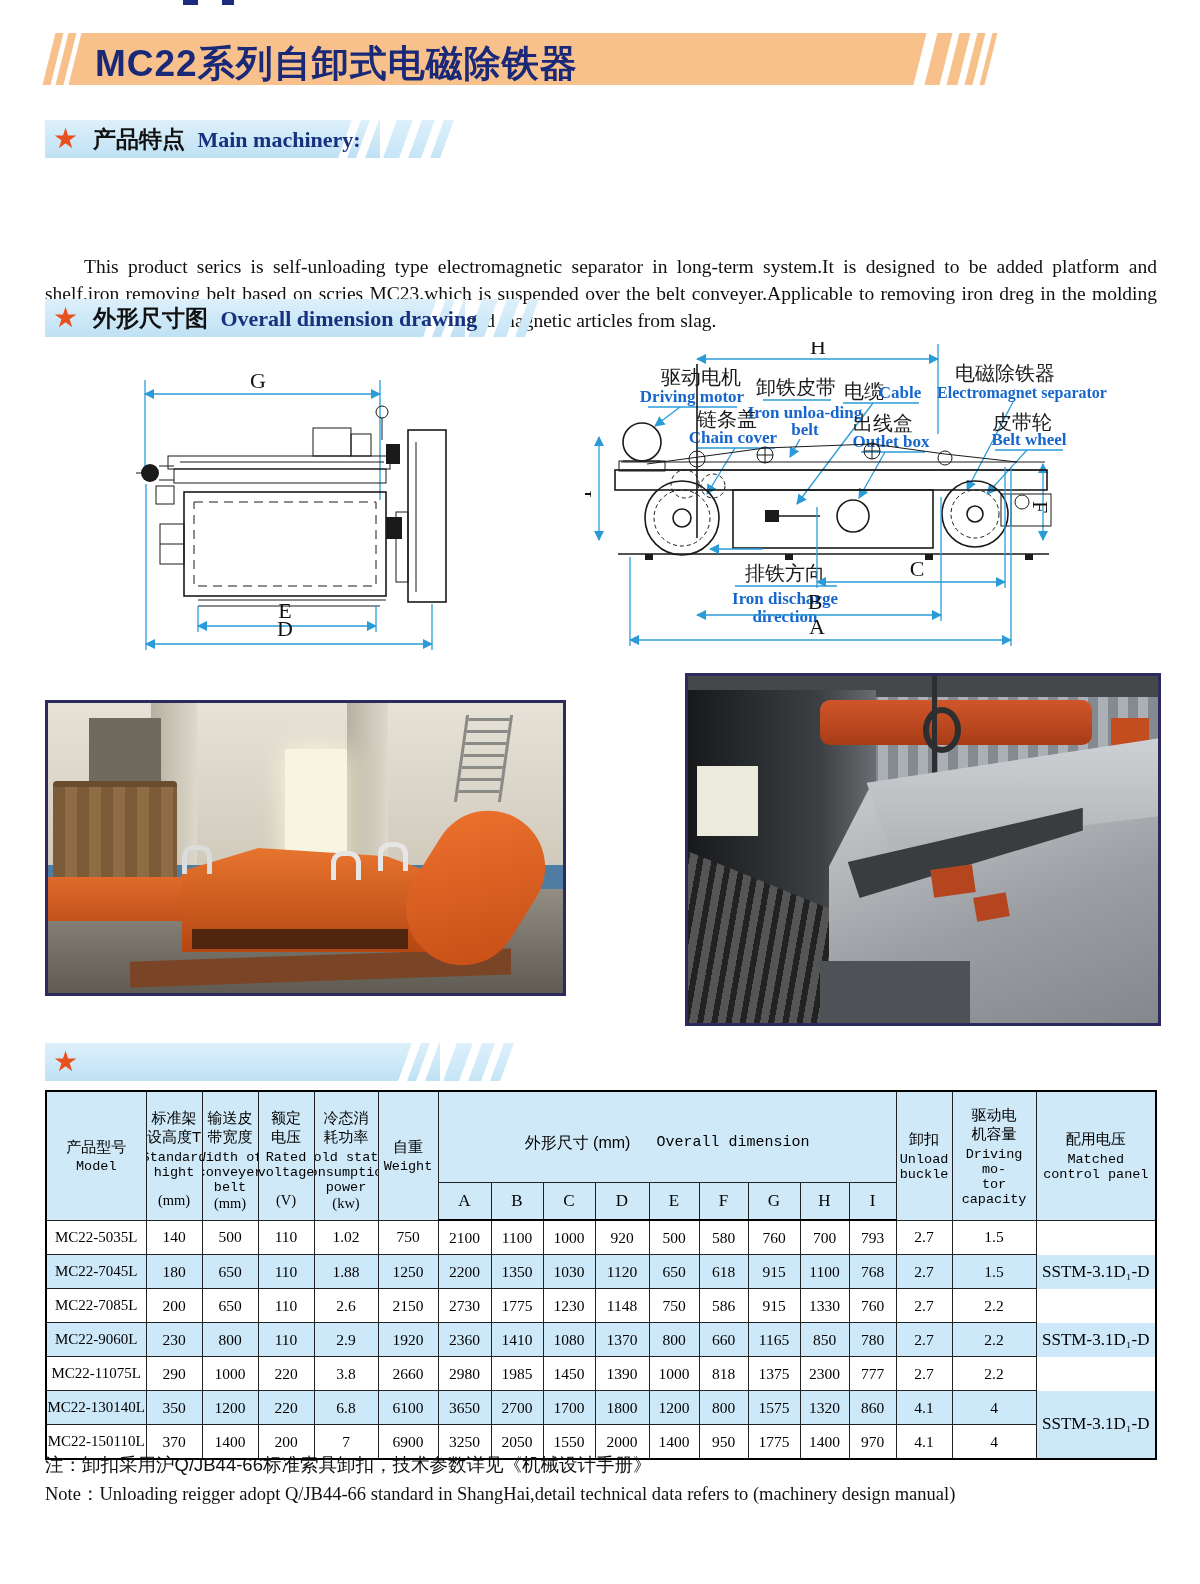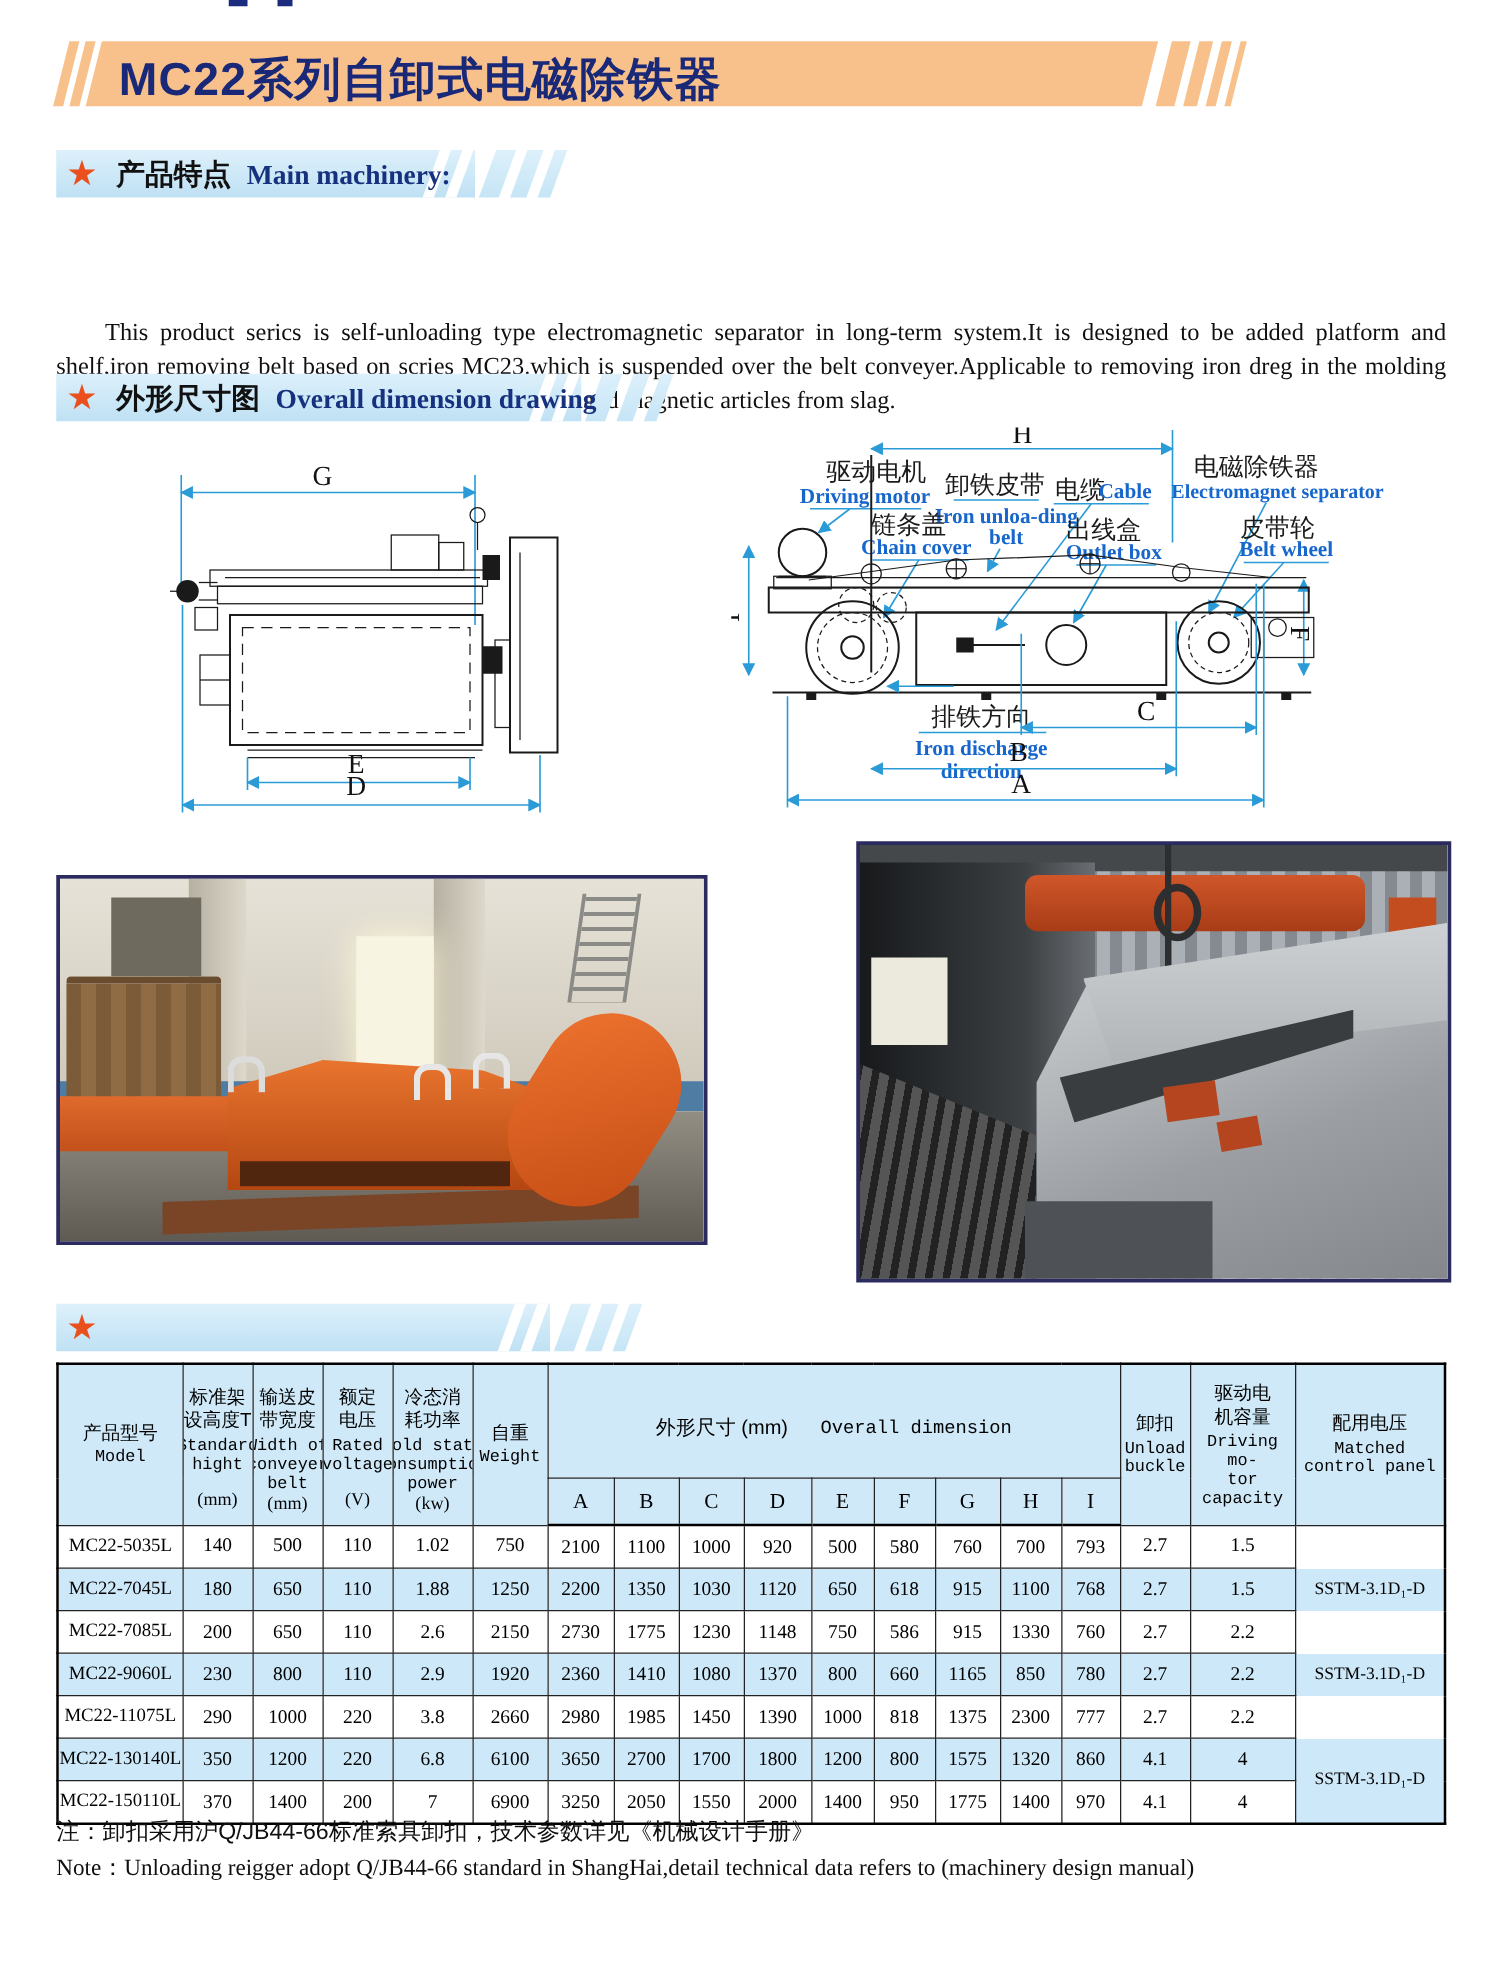--- a/index.html
+++ b/index.html
@@ -58,21 +58,21 @@
   .h-cn{font-size:15px;font-family:"Liberation Sans",sans-serif;white-space:pre-line;line-height:1.3;margin-top:8px;}
   .hstack.center .h-cn{margin-top:0;}
   .h-en{font-size:13.5px;white-space:pre-line;line-height:1.12;margin-top:3px;font-family:Liberation Mono, monospace;}
   .h-unit{font-size:14.5px;margin-top:auto;padding-bottom:3px;}
   .h-overall{display:flex;align-items:center;justify-content:center;height:78px;gap:26px;margin-top:12px;}
   .h-overall .h-cn{margin-top:0;font-size:16px;}
   .h-overall .h-en{font-size:15px;margin-top:0;}
   tbody td{height:33px;font-size:15.5px;color:#000;}
   tbody td.model{font-size:15px;}
   tbody td.blue{background:#cde8f8;}
-  tbody td.panel{border-top:none;border-bottom:none;font-size:14px;}
+  tbody td.panel{border-top:none;border-bottom:none;font-size:17px;}
 
   
   .note-cn{position:absolute;left:45px;top:1452px;font-size:18.5px;color:#101010;}
   .note-en{position:absolute;left:45px;top:1481px;font-size:18.5px;color:#101010;font-family:"Liberation Serif",serif;}
 </style>
 </head>
 <body>
 
 <div class="page">
 

